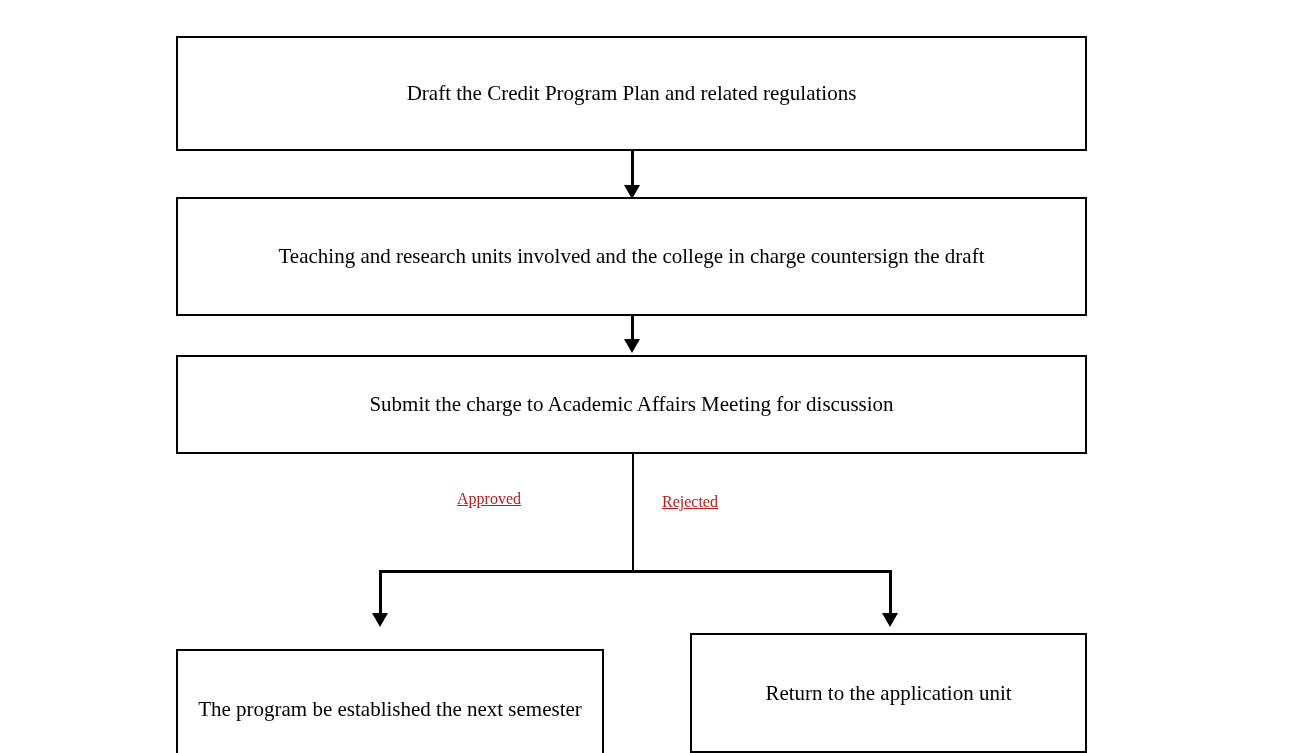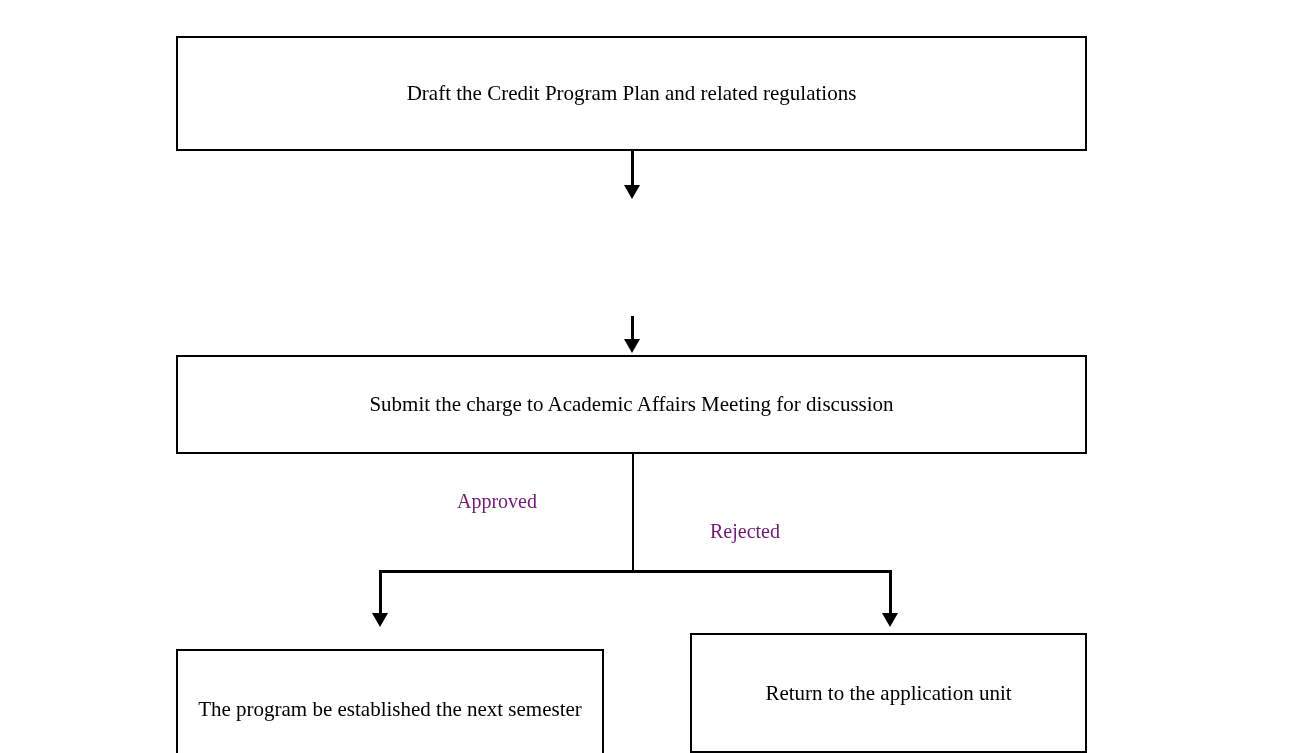--- a/index.html
+++ b/index.html
@@ -43,57 +43,61 @@
   .arrow-head {
     position: absolute;
     width: 0;
     height: 0;
     border-left: 8px solid transparent;
     border-right: 8px solid transparent;
     border-top: 14px solid #000000;
   }
   .edge-label {
     position: absolute;
-    font-size: 20px;
-    color: #701a75;
+    font-size: 16px;
+    color: #b91c1c;
     white-space: nowrap;
+    text-decoration: underline;
   }
 </style>
 </head>
 <body>
 
 <div id="canvas">
 
   <div class="node" style="left:176px; top:36px; width:911px; height:115px;">
     <span class="node-text">Draft the Credit Program Plan and related regulations</span>
   </div>
 
   <div class="edge-line v-line" style="left:631px; top:151px; height:38px;"></div>
   <div class="arrow-head" style="left:624px; top:185px;"></div>
 
+  <div class="node" style="left:176px; top:197px; width:911px; height:119px;">
+    <span class="node-text">Teaching and research units involved and the college in charge countersign the draft</span>
+  </div>
 
   <div class="edge-line v-line" style="left:631px; top:316px; height:28px;"></div>
   <div class="arrow-head" style="left:624px; top:339px;"></div>
 
   <div class="node" style="left:176px; top:355px; width:911px; height:99px;">
     <span class="node-text">Submit the charge to Academic Affairs Meeting for discussion</span>
   </div>
 
   <div class="edge-line v-line-thin" style="left:632px; top:454px; height:118px;"></div>
 
   <div class="edge-line h-line" style="left:379px; top:570px; width:513px;"></div>
 
   <div class="edge-line v-line" style="left:379px; top:570px; height:48px;"></div>
   <div class="arrow-head" style="left:372px; top:613px;"></div>
 
   <div class="edge-line v-line" style="left:889px; top:570px; height:48px;"></div>
   <div class="arrow-head" style="left:882px; top:613px;"></div>
 
   <div class="edge-label" style="left:457px; top:490px;">Approved</div>
-  <div class="edge-label" style="left:710px; top:493px;margin-top:27px;">Rejected</div>
+  <div class="edge-label" style="left:662px; top:493px;">Rejected</div>
 
   <div class="node" style="left:176px; top:633px; width:428px; height:120px;margin-top:16px;">
     <span class="node-text">The program be established the next semester</span>
   </div>
 
   <div class="node" style="left:690px; top:633px; width:397px; height:120px;">
     <span class="node-text">Return to the application unit</span>
   </div>
 
 </div>

